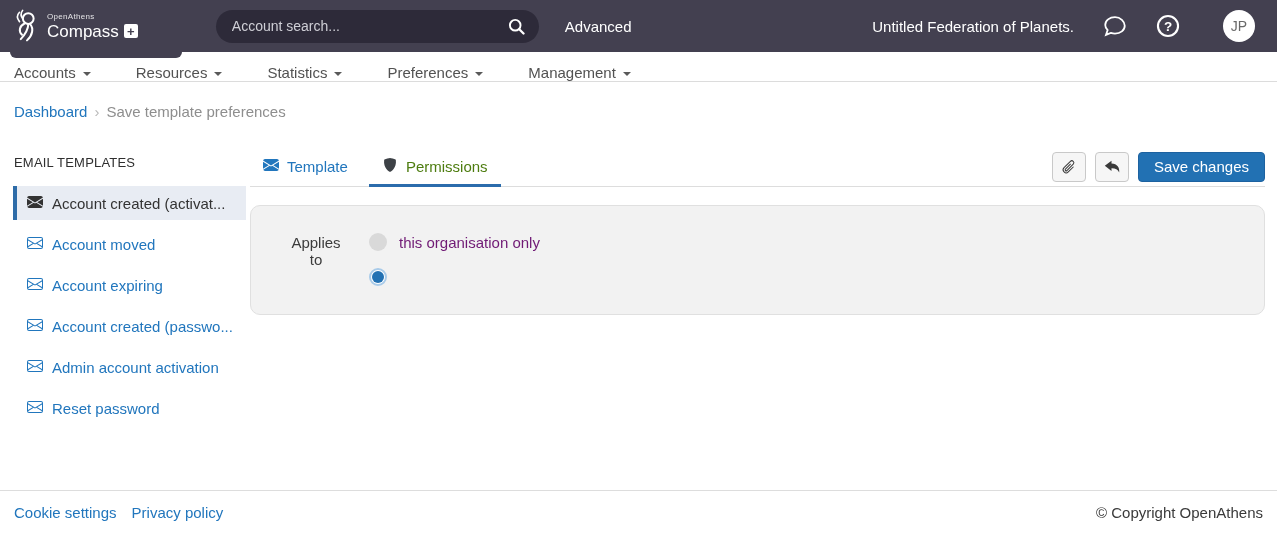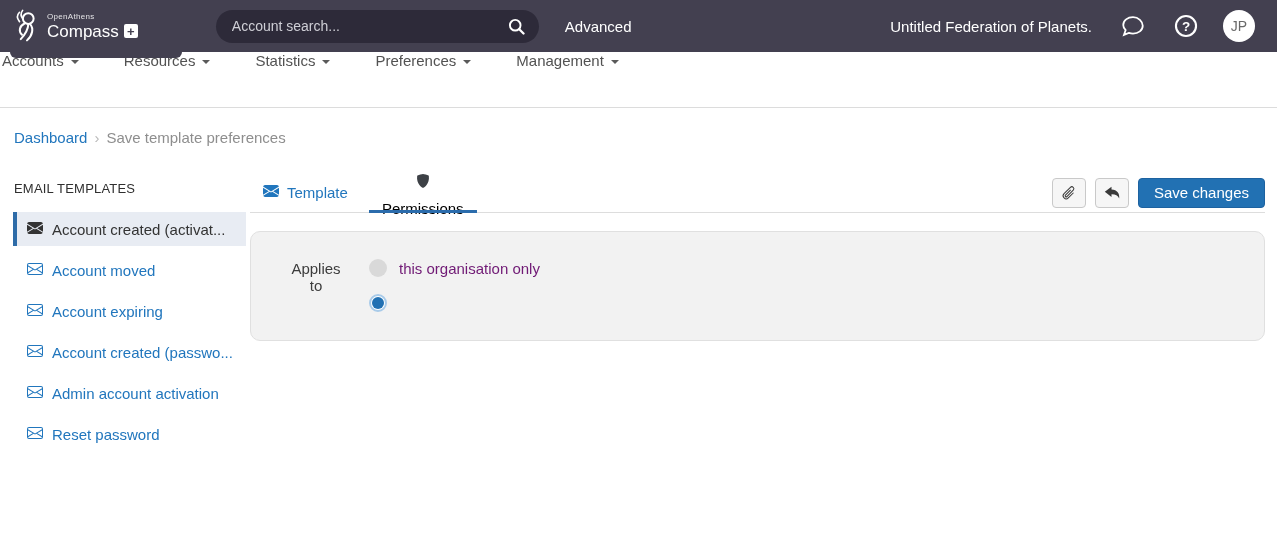--- a/index.html
+++ b/index.html
@@ -30,24 +30,24 @@
   .search-pill input{flex:1;background:transparent;border:none;outline:none;color:#e9e9ee;font-size:14px;font-family:inherit;}
   .search-pill input::placeholder{color:#cfcfd6;}
   .search-icon svg{width:17px;height:17px;display:block;}
 
   .advanced{color:#fff;font-size:15px;font-weight:500;margin-left:26px;cursor:pointer;}
 
   .nav-right{margin-left:auto;display:flex;align-items:center;}
   .federation{color:#fff;font-size:15px;}
   .icon-btn{background:none;border:none;padding:0;margin-left:29px;cursor:pointer;display:flex;}
   .icon-btn svg{width:24px;height:24px;display:block;}
-  .avatar{width:32px;height:32px;border-radius:50%;background:#fff;color:#696969;font-size:14px;font-weight:500;display:flex;align-items:center;justify-content:center;margin-left:25px;margin-right:22px;cursor:pointer;}
+  .avatar{width:32px;height:32px;border-radius:50%;background:#fff;color:#696969;font-size:14px;font-weight:500;display:flex;align-items:center;justify-content:center;margin-left:43px;margin-right:22px;cursor:pointer;}
 
   
-  .menubar{height:56px;background:#fff;border-bottom:1px solid #dcdcdc;display:flex;align-items:flex-start;padding-left:2px;flex-shrink:0;}
+  .menubar{height:30px;background:#fff;border-bottom:1px solid #dcdcdc;display:flex;align-items:flex-end;padding-left:14px;flex-shrink:0;}
   .menu-item{display:flex;align-items:center;margin-right:45px;font-size:15px;color:#525252;cursor:pointer;gap:7px;}
   .caret{width:0;height:0;border-left:4px solid transparent;border-right:4px solid transparent;border-top:4.5px solid #5a5a5a;margin-top:2px;}
 
   
   .content{flex:1;background:#fff;}
   .breadcrumb{padding:21px 14px 0;font-size:15px;display:flex;gap:7px;align-items:center;}
   .crumb-link{color:var(--link-blue);cursor:pointer;}
   .sep{color:#b9b9b9;}
   .crumb-current{color:#8e8e8e;}
 
@@ -59,21 +59,21 @@
   .sidebar-item{display:flex;align-items:center;gap:9px;height:34px;margin:0 0 7px 13px;padding-left:14px;font-size:15px;color:var(--link-blue);cursor:pointer;}
   .sidebar-item svg{width:16px;height:16px;flex-shrink:0;}
   .sidebar-item.selected{background:var(--sidebar-selected-bg);border-left:4px solid var(--sidebar-selected-border);padding-left:10px;color:#333;font-weight:500;}
 
   .main{flex:1;margin-left:4px;margin-right:12px;}
   .tabs-row{display:flex;align-items:center;border-bottom:1px solid #ddd;height:40px;}
   .tabs{display:flex;height:100%;}
   .tab{display:flex;align-items:center;gap:8px;padding:0 13px;font-size:15px;cursor:pointer;position:relative;margin-right:8px;}
   .tab svg{width:16px;height:16px;}
   .tab.inactive{color:var(--link-blue);}
-  .tab.active{color:#000000;flex-direction:column;}
+  .tab.active{color:#4d7c0f;}
   .tab.active::after{content:"";position:absolute;left:0;right:0;bottom:-1px;height:3px;background:#2b6cac;}
   .toolbar{margin-left:auto;display:flex;align-items:center;gap:9px;}
   .tool-btn{width:34px;height:30px;background:#f6f6f6;border:1px solid #c9c9c9;border-radius:4px;display:flex;align-items:center;justify-content:center;cursor:pointer;}
   .tool-btn svg{width:16px;height:16px;}
   .save-btn{height:30px;padding:0 15px;background:var(--accent-blue);color:#fff;border:1px solid #1d62a0;border-radius:4px;font-size:15px;font-family:inherit;cursor:pointer;}
 
   .panel{margin-top:18px;background:var(--panel-bg);border:1px solid #e0e0e0;border-radius:10px;height:110px;padding:27px 0 0 34px;text-align:center;}
   .form-row{display:flex;}
   .form-label{width:62px;font-size:15px;color:#3c3c3c;padding-top:1px;}
   .options{margin-left:22px;display:flex;flex-direction:column;gap:17px;}
@@ -286,13 +286,20 @@
               <div class="option">
                 <span class="radio selected"></span>
               </div>
             </div>
           </div>
         </div>
       </main>
     </div>
   </div>
 
+  <footer class="footer">
+    <div class="footer-links">
+      <span class="footer-link">Cookie settings</span>
+      <span class="footer-link">Privacy policy</span>
+    </div>
+    <span class="copyright">© Copyright OpenAthens</span>
+  </footer>
 </div>
 
 </body></html>

